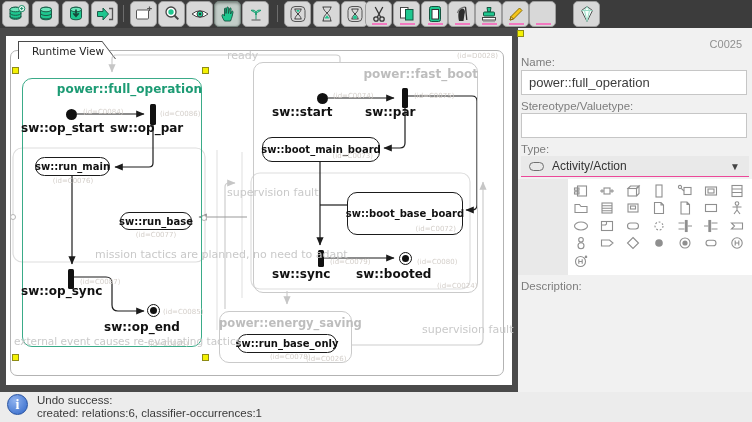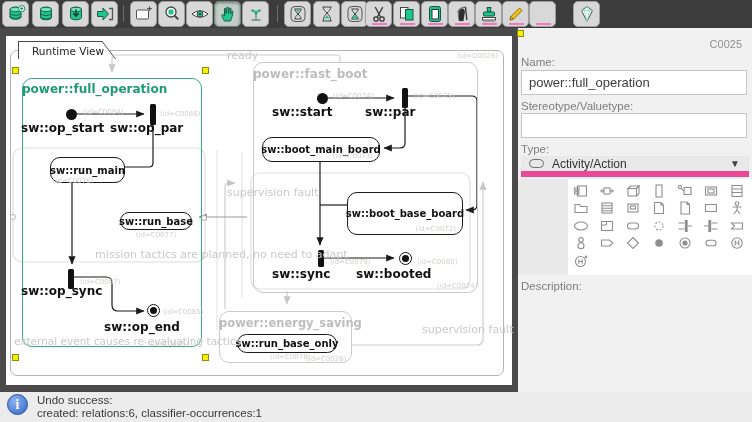--- a/index.html
+++ b/index.html
@@ -12,21 +12,21 @@
   .pinkm{position:absolute;left:6px;bottom:1px;width:15px;height:2px;background:#f279c0}
   
   .darkarea{position:absolute;left:0;top:28px;width:518px;height:364px;background:#4a4a4a}
   .canvas{position:absolute;left:6px;top:36px;width:506px;height:349px;background:#fff;font-family:"DejaVu Sans",sans-serif}
   .frame{position:absolute;left:4px;top:14px;width:494px;height:326px;border:1px solid #b3b3b3;border-radius:7px;box-sizing:border-box}
   .tab{position:absolute;left:12px;top:5px;width:98px;height:18px;background:#4a4a4a;clip-path:polygon(0 0,86% 0,100% 100%,0 100%)}
   .tabin{position:absolute;left:1px;top:1px;right:1px;bottom:0;background:#fff;clip-path:polygon(0 0,86.5% 0,100% 100%,0 100%);font-size:10.5px;color:#222;display:flex;align-items:center;padding-left:13px;box-sizing:border-box;font-family:"DejaVu Sans",sans-serif}
   .state{position:absolute;border-radius:10px;box-sizing:border-box}
   .stgreen{border:1.6px solid #3aab88}
   .stgray{border:1.4px solid #cacaca}
-  .stitle{position:absolute;font-weight:bold;font-size:12px;text-align:left;white-space:nowrap}
+  .stitle{position:absolute;font-weight:bold;font-size:12px;text-align:right;white-space:nowrap}
   .node{position:absolute;background:#fff;border:1.3px solid #1b1b1b;border-radius:10px;display:flex;align-items:center;justify-content:center;font-weight:bold;font-size:10px;color:#111;white-space:nowrap;box-sizing:border-box}
   .bar{position:absolute;background:#111;border-radius:1.5px}
   .dot{position:absolute;width:11px;height:11px;border-radius:50%;background:#111}
   .fin{position:absolute;width:13px;height:13px;border-radius:50%;border:1.5px solid #111;box-sizing:border-box;display:flex;align-items:center;justify-content:center;background:#fff}
   .fin::after{content:"";width:7px;height:7px;border-radius:50%;background:#111}
   .nlabel{position:absolute;font-weight:bold;font-size:12px;color:#111;text-align:left;white-space:nowrap}
   .idl{position:absolute;font-size:7px;color:#d4cfca;white-space:nowrap}
   .idin{position:absolute;right:6px;bottom:1px;font-size:7px;color:#d4cfca;font-weight:normal}
   .ann{position:absolute;font-size:11px;color:#c9c9c9;white-space:nowrap}
   .handle{position:absolute;width:7px;height:7px;background:#f4f104;border:1px solid #8e8c17;box-sizing:border-box;z-index:30}
@@ -35,21 +35,21 @@
   .gedge{fill:none;stroke:#cdcdcd;stroke-width:1.2}
   .dedge{fill:none;stroke:#9a9a9a;stroke-width:1.2}
   .gbox{fill:none;stroke:#dedede;stroke-width:1.2}
   .gline{stroke:#e2e2e2;stroke-width:1.1}
   .conn{fill:#fff;stroke:#b5b5b5;stroke-width:1}
   
   .panel{position:absolute;left:518px;top:28px;width:234px;height:364px;background:#f1f1f1}
   .pcode{position:absolute;top:10px;right:10px;font-size:11px;color:#8f8f8f}
   .plabel{position:absolute;left:3px;font-size:11.5px;color:#7d7d7d}
   .pinput{position:absolute;left:3px;width:226px;height:25px;border:1px solid #c6c6c6;border-radius:0;background:#fff;font-size:13px;color:#3c3c3c;padding:0 7px;box-sizing:border-box;font-family:"Liberation Sans",sans-serif;outline:none}
-  .dropdown{position:absolute;left:3px;width:228px;height:21px;background:#e9e9e9;display:flex;align-items:center;gap:8px;padding-left:8px;box-sizing:border-box;font-size:12px;color:#333;border-bottom:6px solid #ec4899}
+  .dropdown{position:absolute;left:3px;width:228px;height:21px;background:#e9e9e9;display:flex;align-items:center;gap:8px;padding-left:8px;box-sizing:border-box;font-size:12px;color:#333;border-bottom:1px solid #ec4899}
   .ddglyph{width:15px;height:9px;border:1.4px solid #6f6f6f;border-radius:5px;box-sizing:border-box}
   .ddarrow{margin-left:auto;padding-right:9px;font-size:10px;color:#444}
   .palette{position:absolute;left:0;top:151px;width:234px;height:96px;background:#e9e9e9}
   .picons{position:absolute;left:50px;top:0;width:184px;height:96px;background:#fff;display:flex;flex-wrap:wrap;align-content:flex-start;padding-top:3px;box-sizing:border-box}
   .pi{width:26px;height:17.5px;display:flex;align-items:center;justify-content:center}
   .pg{fill:none;stroke:#8f8f8f;stroke-width:1.1}
   .descbox{position:absolute;left:0;top:264px;width:234px;height:128px;background:#fff}
   .desctext{padding:10px 10px 0 9px;font-size:12.5px;color:#4a4a4a;line-height:1.32}
   
   .statusbar{position:absolute;left:0;top:392px;width:752px;height:30px;background:#ececec}
@@ -255,21 +255,21 @@
     <div class="idl" style="left:431px;top:246px">(id=C0024)</div>
     <div class="idl" style="left:300px;top:319px">(id=C0026)</div>
     <div class="idl" style="left:142px;top:304px">(id=C0025)</div>
 
     <div class="dot" style="left:60px;top:73px"></div>
     <div class="nlabel" style="left:15px;top:85px;width:100px">sw::op_start</div>
     <div class="idl" style="left:77px;top:72px">(id=C0084)</div>
     <div class="bar" style="left:144px;top:68px;width:6px;height:21px"></div>
     <div class="nlabel" style="left:104px;top:85px;width:80px">sw::op_par</div>
     <div class="idl" style="left:154px;top:74px">(id=C0086)</div>
-    <div class="node" style="left:44px;top:121px;width:75px;height:26px">
+    <div class="node" style="left:29px;top:121px;width:75px;height:19px">
         <span>sw::run_main</span>
       </div>
     <div class="idl" style="left:39px;top:141px;width:56px;text-align:center">(id=C0076)</div>
     <div class="node" style="left:114px;top:176px;width:72px;height:18px">
         <span>sw::run_base</span>
       </div>
     <div class="idl" style="left:120px;top:195px;width:60px;text-align:center">(id=C0077)</div>
     <div class="bar" style="left:62px;top:233px;width:6px;height:20px"></div>
     <div class="nlabel" style="left:15px;top:248px;width:100px">sw::op_sync</div>
     <div class="idl" style="left:74px;top:242px">(id=C0087)</div>

